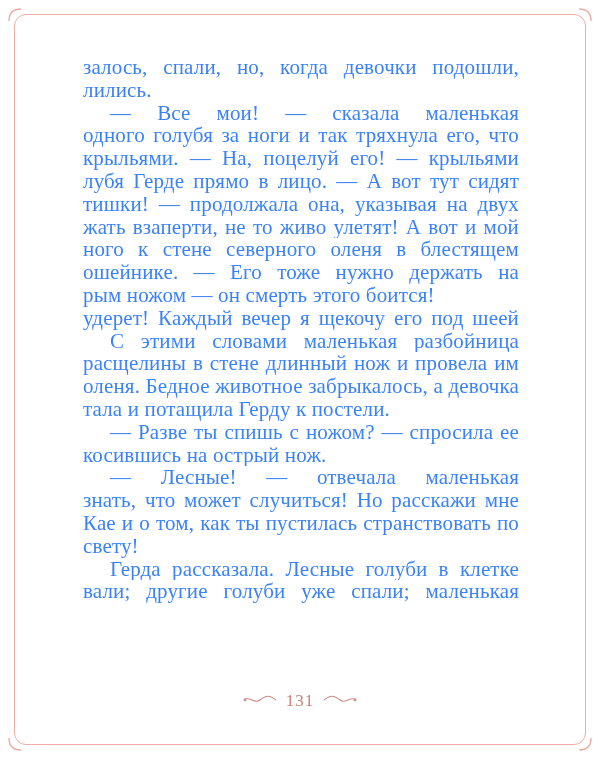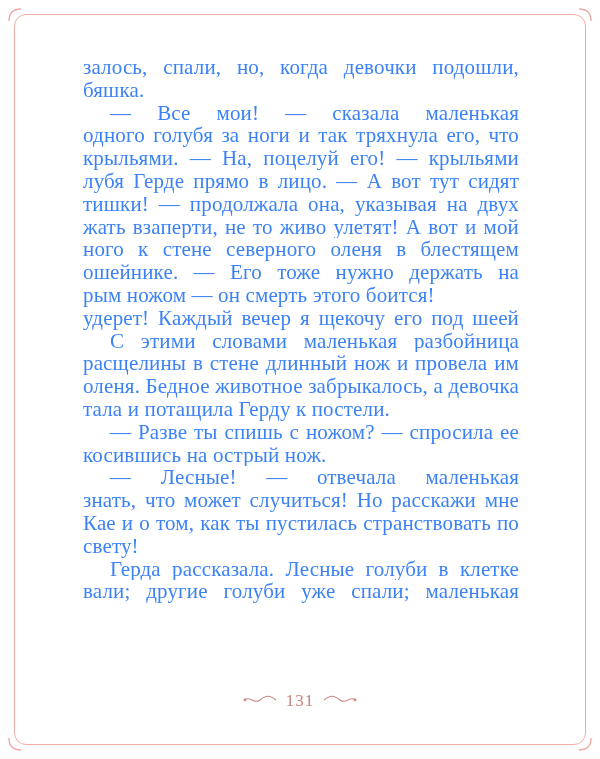--- a/index.html
+++ b/index.html
@@ -99,21 +99,21 @@
       </svg>
   </div>
   <div class="corner br">
     <svg width="16" height="16" viewBox="0 0 16 16">
         <path d="M2 14 Q2 2 14 2" fill="none" stroke="#edaca5" stroke-width="1.4"></path>
       </svg>
   </div>
 
   <div class="text-block">
     <div class="ln">залось, спали, но, когда девочки подошли, слегка зашеве-</div>
-    <div class="ln end">бяшка.</div>
+    <div class="ln end">лились.</div>
     <div class="ln ind">— Все мои! — сказала маленькая маленькая, схватила</div>
     <div class="ln">одного голубя за ноги и так тряхнула его, что тот забил</div>
     <div class="ln">крыльями. — На, поцелуй его! — крыльями она, ткнув го-</div>
     <div class="ln">лубя Герде прямо в лицо. — А вот тут сидят лесные плу-</div>
     <div class="ln">тишки! — продолжала она, указывая на двух схватила, си-</div>
     <div class="ln">жать взаперти, не то живо улетят! А вот и мой милый ста-</div>
     <div class="ln">ного к стене северного оленя в блестящем медном</div>
     <div class="ln">ошейнике. — Его тоже нужно держать на привязи, иначе</div>
     <div class="ln end">рым ножом — он смерть этого боится!</div>
     <div class="ln">удерет! Каждый вечер я щекочу его под шеей своим ост-</div>

